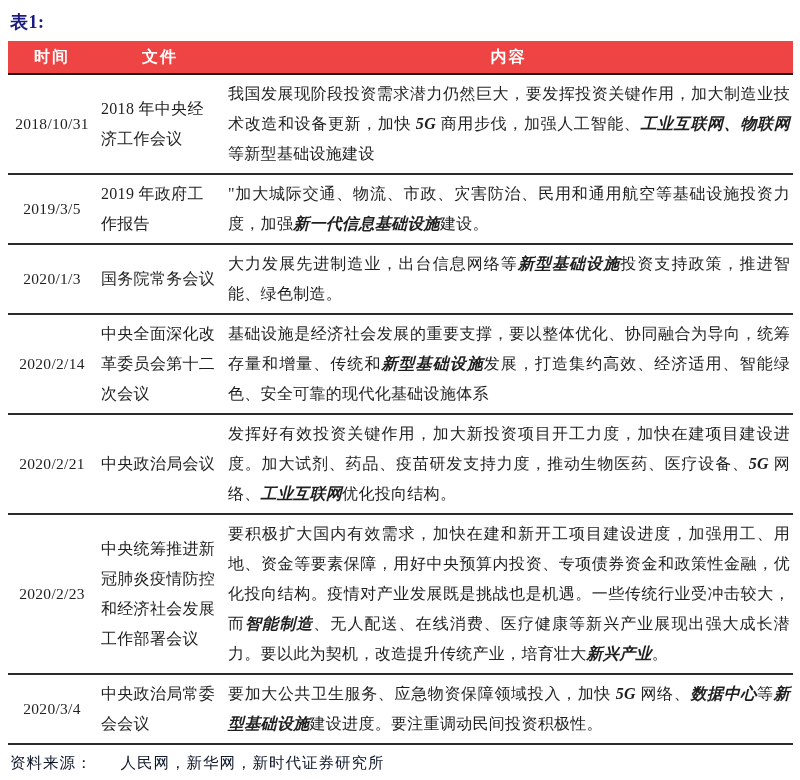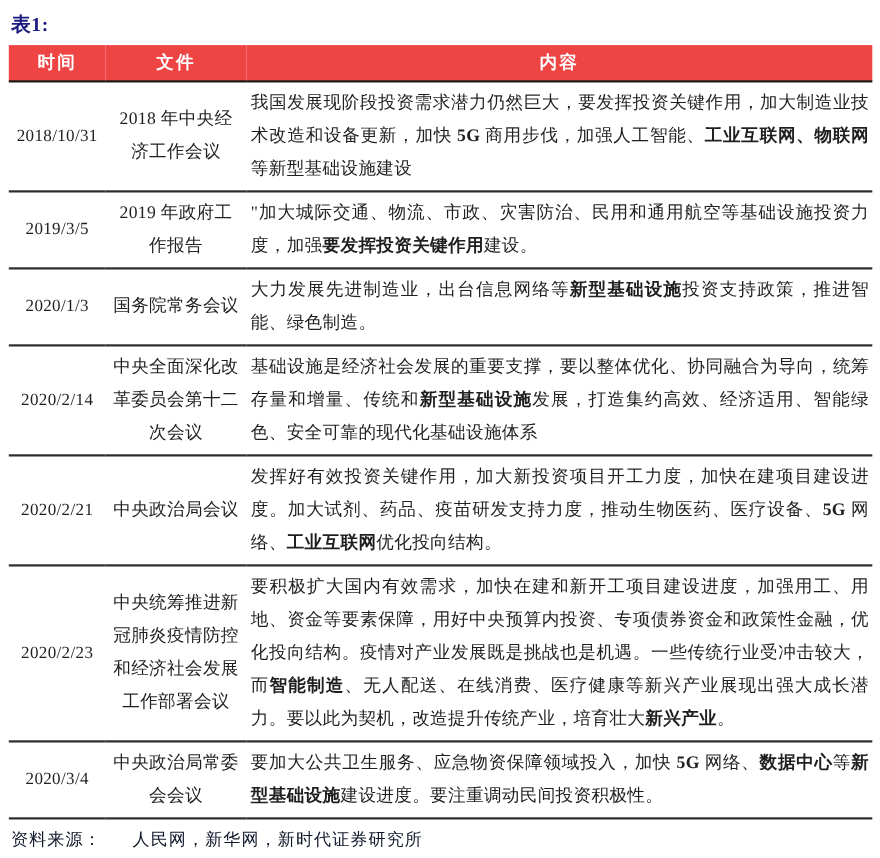--- a/index.html
+++ b/index.html
@@ -51,30 +51,29 @@
     vertical-align: middle;
     letter-spacing: 0.3px;
   }
   td.col-date {
     text-align: center;
     white-space: nowrap;
     font-size: 15.5px;
     margin-top: 28px;
   }
   td.col-file {
-    text-align: center;
     padding-left: 5px;
     padding-right: 5px;
   }
   td.col-content {
     text-align: justify;
     padding-left: 4px;
     padding-right: 3px;
   }
-  td.col-content b { font-weight: bold; }
+  td.col-content b { font-weight: bold; font-style: italic; }
   .col-w-date { width: 88px; }
   .col-w-file { width: 128px; }
   .source-line {
     display: flex;
     gap: 28px;
     font-size: 15.5px;
     color: #0f172a;
     padding: 8px 2px 0 2px;
     letter-spacing: 1px;
   }
@@ -103,21 +102,21 @@
     </thead>
     <tbody>
         <tr>
           <td class="col-date">2018/10/31</td>
           <td class="col-file">2018 年中央经济工作会议</td>
           <td class="col-content"><span>我国发展现阶段投资需求潜力仍然巨大，要发挥投资关键作用，加大制造业技术改造和设备更新，加快 </span><b>5G</b><span> 商用步伐，加强人工智能、</span><b>工业互联网、物联网</b><span>等新型基础设施建设</span></td>
         </tr>
         <tr>
           <td class="col-date">2019/3/5</td>
           <td class="col-file">2019 年政府工作报告</td>
-          <td class="col-content"><span>"加大城际交通、物流、市政、灾害防治、民用和通用航空等基础设施投资力度，加强</span><b>要发挥投资关键作用</b><span>建设。</span></td>
+          <td class="col-content"><span>"加大城际交通、物流、市政、灾害防治、民用和通用航空等基础设施投资力度，加强</span><b>新一代信息基础设施</b><span>建设。</span></td>
         </tr>
         <tr>
           <td class="col-date">2020/1/3</td>
           <td class="col-file">国务院常务会议</td>
           <td class="col-content"><span>大力发展先进制造业，出台信息网络等</span><b>新型基础设施</b><span>投资支持政策，推进智能、绿色制造。</span></td>
         </tr>
         <tr>
           <td class="col-date">2020/2/14</td>
           <td class="col-file">中央全面深化改革委员会第十二次会议</td>
           <td class="col-content"><span>基础设施是经济社会发展的重要支撑，要以整体优化、协同融合为导向，统筹存量和增量、传统和</span><b>新型基础设施</b><span>发展，打造集约高效、经济适用、智能绿色、安全可靠的现代化基础设施体系</span></td>

